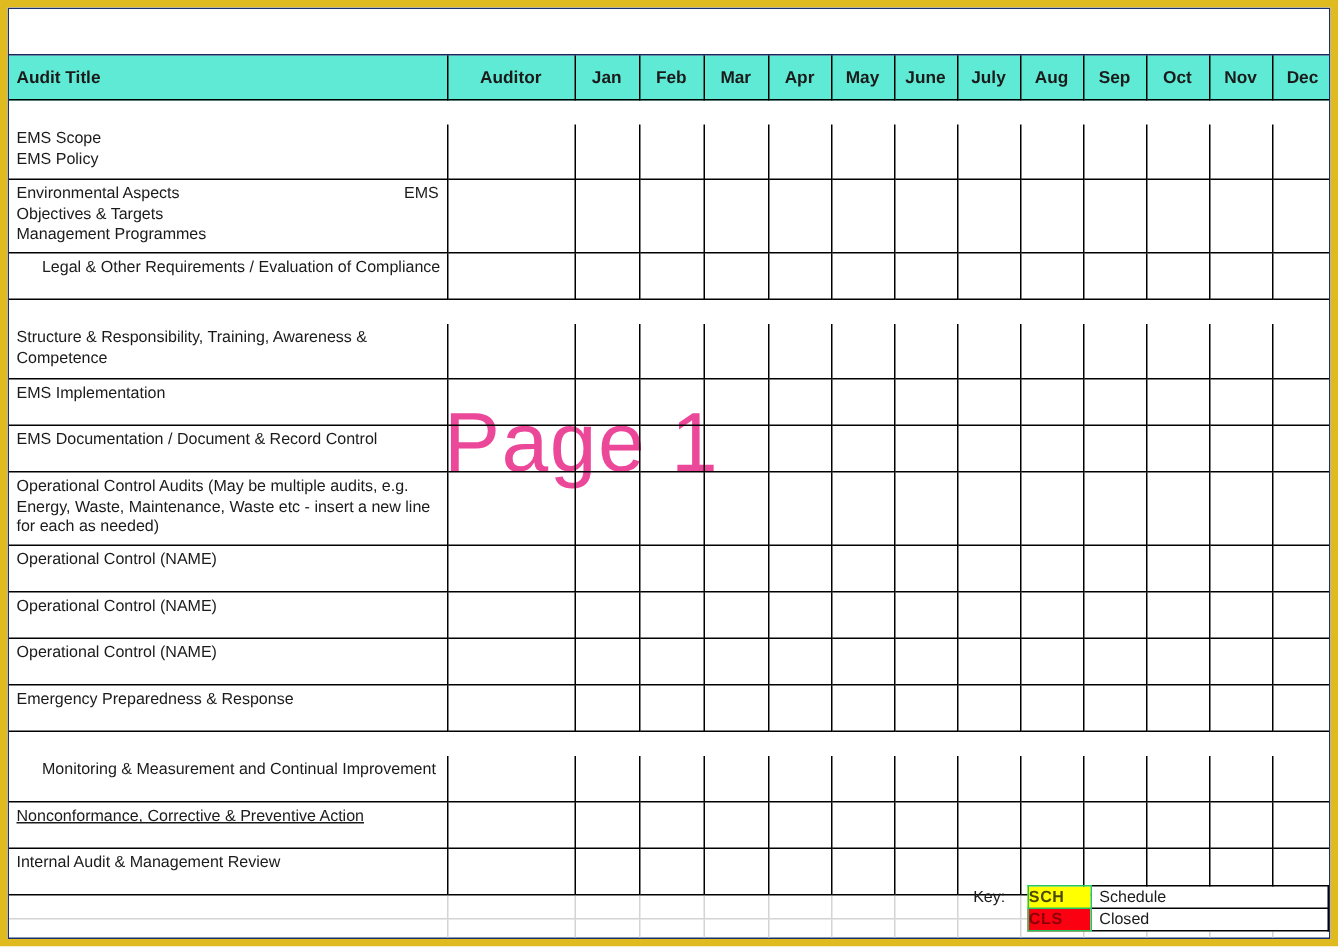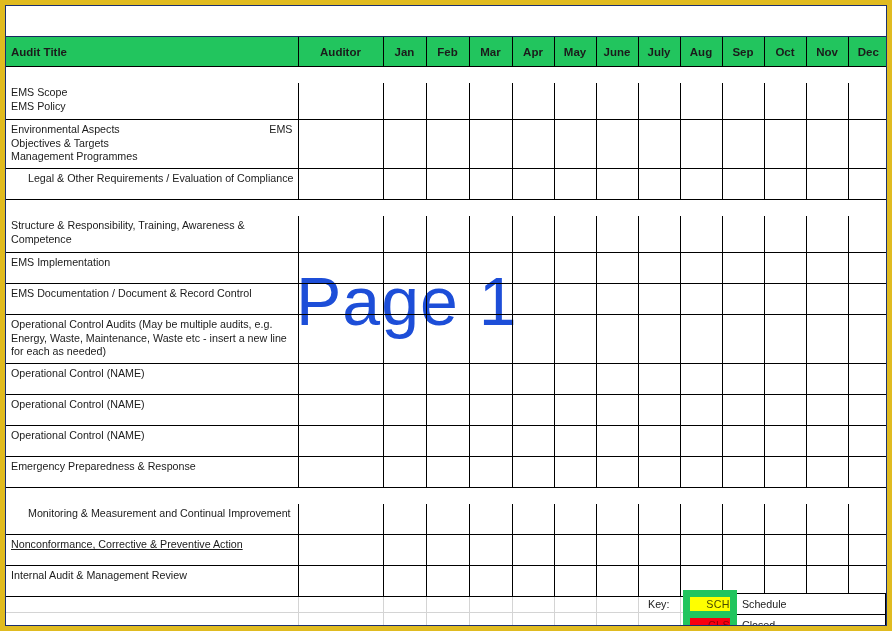--- a/index.html
+++ b/index.html
@@ -29,23 +29,23 @@
     border: 1px solid #1a2f6e;
     background: #ffffff;
     overflow: hidden;
   }
 
   
   #watermark {
     position: absolute;
     left: 290px;
     top: 256px;
-    font-size: 68px;
+    font-size: 56px;
     font-weight: 400;
-    color: #1d4ed8;
+    color: #ec4899;
     letter-spacing: 1px;
     white-space: nowrap;
     z-index: 1;
     pointer-events: none;
     font-family: "Liberation Sans", sans-serif;
   }
 
   
   table.grid {
     position: relative;
@@ -81,21 +81,21 @@
     border-bottom: 3px solid #ffffff;
     margin: 0 2px 5px 4px;
     vertical-align: bottom;
     height: 16px;
   }
 
   
   tr.colhead td {
     height: 29px;
     vertical-align: middle !important;
-    background: #22c55e;
+    background: #5eead4;
     font-size: 11.5px;
     font-weight: bold;
     color: #1b1b1b;
     text-align: center;
     border: 1px solid #000000;
     border-top: none;
   }
   tr.colhead td.titlecol {
     text-align: left;
     padding-left: 5px;
@@ -174,24 +174,24 @@
   }
   td.keylabel {
     width: 42px;
     text-align: center;
     padding-right: 6px !important;
     color: #1b1b1b;
     background: transparent;
   }
   td.swatch {
     width: 44px;
-    text-align: right;
-    font-weight: normal;
+    text-align: left;
+    font-weight: bold;
     font-size: 9.5px;
-    border: 7px solid #22c55e;
+    border: 1px solid #22c55e;
     letter-spacing: 0.4px;
   }
   td.swatch.sch { background: #ffff00; color: #4a4a00; }
   td.swatch.aud { background: #76bc21; color: #1f3d06; }
   td.swatch.cls { background: #fa0010; color: #8c0008; }
   td.keydesc {
     width: 171px;
     border: 1px solid #000000;
     border-left: none;
     padding-left: 5px !important;

